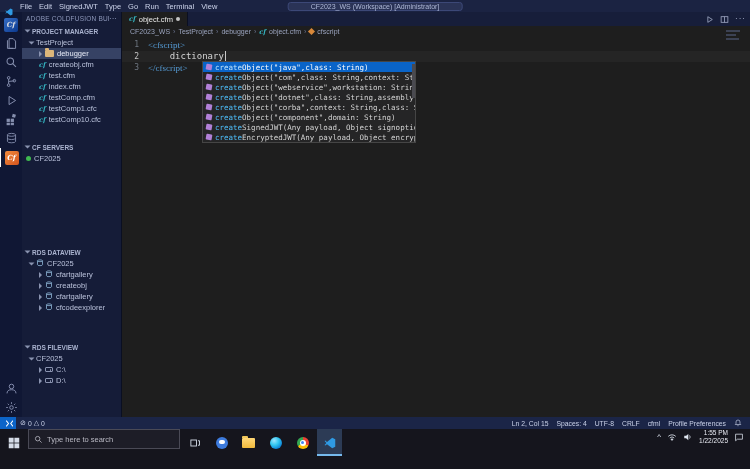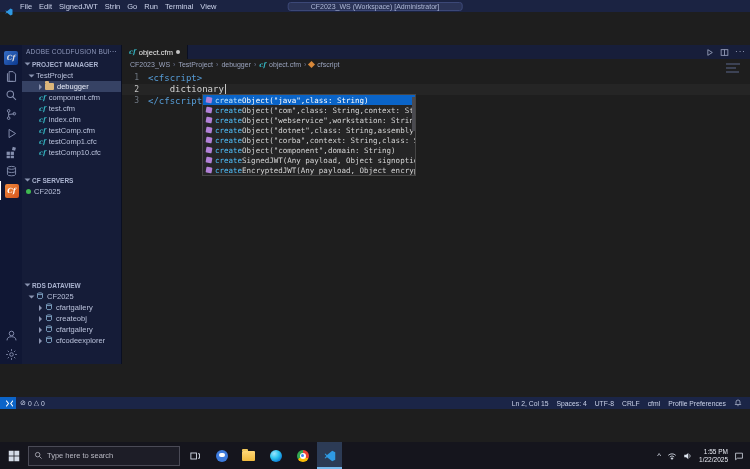--- a/index.html
+++ b/index.html
@@ -1,18 +1,18 @@
 <!DOCTYPE html>
 <html><head>
 <meta charset="utf-8">
 <style>
   * { margin:0; padding:0; box-sizing:border-box; }
   html,body { width:750px; height:469px; overflow:hidden; background:#000; }
   body { font-family:"Liberation Sans", sans-serif; }
-  .screen { position:relative; width:750px; height:469px; display:flex; flex-direction:column; background:#1e1e1e;gap:33px; }
+  .screen { position:relative; width:750px; height:469px; display:flex; flex-direction:column; background:#1e1e1e; }
 
   
   .titlebar { height:12px; background:#1b2342; display:flex; align-items:center; gap:7px; padding:0 5px; flex:none; position:relative; }
   .appicon { width:8px; height:8px; flex:none; }
   .menu { font-size:7.5px; color:#ccd3ea; white-space:nowrap; cursor:default; }
   .titlepill { position:absolute; left:50%; transform:translateX(-50%); background:#2a3356; border:1px solid #3c4877; border-radius:3px; color:#aeb8d6; font-size:7px; padding:0 22px; height:9px; line-height:8px; white-space:nowrap; }
 
   
   .main { flex:1; display:flex; min-height:0; }
 
@@ -56,21 +56,21 @@
   .tab-actions svg { width:9px; height:9px; }
   .tab-actions .more { font-size:8px; letter-spacing:1px; line-height:6px; }
   .breadcrumb { height:11px; display:flex; align-items:center; gap:3px; padding-left:8px; font-size:7px; color:#9aa3bd; flex:none; white-space:nowrap; }
   .breadcrumb .sep { color:#6b7490; font-size:7px; }
   .symico { width:5px; height:5px; background:#d8883a; transform:rotate(45deg); flex:none; }
   .code { flex:1; padding-top:2px; font-family:"DejaVu Sans Mono", monospace; font-size:9px; }
   .codeline { display:flex; align-items:center; height:11.5px; white-space:pre; }
   .codeline.cur { background:rgba(255,255,255,.035); }
   .lnum { width:26px; text-align:right; padding-right:9px; color:#6e7681; font-size:8px; flex:none; }
   .lnum.active { color:#c6c6c6; }
-  .tag { color:#569cd6; }
+  .tag { color:#569cd6;font-family:Liberation Serif, serif; }
   .plain { color:#d4d4d4; }
   .cursor { display:inline-block; width:1px; height:10px; background:#c8c8c8; margin-left:1px; }
   .minimap { position:absolute; right:2px; top:18px; width:22px; }
   .minimap div { height:2px; background:#3c4254; margin-bottom:2px; }
 
   
   .suggest { position:absolute; left:80px; top:49px; width:214px; background:#252526; border:1px solid #454545; z-index:5; font-family:"DejaVu Sans Mono", monospace; font-size:7.5px; }
   .sugrow { height:10px; display:flex; align-items:center; gap:3px; padding:0 3px; color:#d4d4d4; overflow:hidden; white-space:nowrap; }
   .sugrow.sel { background:#0a64c8; color:#fff; }
   .mico { width:6px; height:6px; background:#b180d7; transform:rotate(10deg); border-radius:1px; flex:none; }
@@ -79,21 +79,21 @@
   .sug-scroll { position:absolute; right:0; top:2px; width:3px; height:34px; background:#4a4a50; }
 
   
   .statusbar { height:12px; background:#1b2547; color:#c9d1e8; font-size:6.8px; display:flex; align-items:center; flex:none; }
   .sb-remote { width:16px; height:12px; background:#0c64c8; display:flex; align-items:center; justify-content:center; flex:none; }
   .sb-item { display:flex; align-items:center; gap:2px; padding:0 4px; white-space:nowrap; }
   .glyph { font-size:7px; }
   .sb-right { margin-left:auto; display:flex; align-items:center; padding-right:4px; }
 
   
-  .taskbar { height:27px; background:#15151d; display:flex; align-items:center; flex:none; }
+  .taskbar { height:40px; background:#15151d; display:flex; align-items:flex-start; flex:none; }
   .tb-start { width:28px; height:27px; display:flex; align-items:center; justify-content:center; }
   .tb-search { width:152px; height:20px; background:#1d1d27; border:1px solid #4a4a56; display:flex; align-items:center; gap:4px; padding:0 5px; color:#b9b9c3; font-size:7.5px; white-space:nowrap; }
   .tb-icon { width:25px; height:27px; display:flex; align-items:center; justify-content:center; margin-left:2px; }
   .tb-icon.active { background:#2c3b55; box-shadow:inset 0 -2px 0 #76b9ed; }
   .tb-spacer { flex:1; }
   .edge-ball { width:12px; height:12px; border-radius:50%; background:radial-gradient(circle at 35% 30%, #9be3ff, #30c6f0 40%, #0b7bd4 78%, #0a5fae); }
   .chrome-ball { width:12px; height:12px; border-radius:50%; background:conic-gradient(#ea4335 0 33%, #fbbc05 33% 66%, #34a853 66% 100%); position:relative; }
   .chrome-ball::before { content:""; position:absolute; left:3px; top:3px; width:6px; height:6px; border-radius:50%; background:#fff; }
   .chrome-ball::after { content:""; position:absolute; left:4.25px; top:4.25px; width:3.5px; height:3.5px; border-radius:50%; background:#4285f4; }
   .xfolder { width:13px; height:10px; background:linear-gradient(#ffd777,#f0b93c); border-radius:1px; position:relative; }
@@ -111,21 +111,21 @@
 
   <div class="titlebar">
     <span class="appicon">
       <svg viewBox="0 0 16 16">
           <polygon points="11,1 4,6.5 1.8,4.8 0.8,5.4 3.2,8 0.8,10.6 1.8,11.2 4,9.5 11,15 15,13 15,3" fill="#2f9ae3"></polygon>
         </svg>
     </span>
     <span class="menu">File</span>
     <span class="menu">Edit</span>
     <span class="menu">SignedJWT</span>
-    <span class="menu">Strin</span>
+    <span class="menu">Type</span>
     <span class="menu">Go</span>
     <span class="menu">Run</span>
     <span class="menu">Terminal</span>
     <span class="menu">View</span>
     <div class="titlepill">CF2023_WS (Workspace) [Administrator]</div>
   </div>
 
   <div class="main">
 
     <div class="activitybar">
@@ -212,21 +212,21 @@
         <span class="chev open"></span>
         <span class="label">TestProject</span>
       </div>
       <div class="trow lvl2 selected">
         <span class="chev"></span>
         <span class="folder"></span>
         <span class="label">debugger</span>
       </div>
       <div class="trow lvl2">
         <span class="cfmark">cf</span>
-        <span class="label">component.cfm</span>
+        <span class="label">createobj.cfm</span>
       </div>
       <div class="trow lvl2">
         <span class="cfmark">cf</span>
         <span class="label">test.cfm</span>
       </div>
       <div class="trow lvl2">
         <span class="cfmark">cf</span>
         <span class="label">index.cfm</span>
       </div>
       <div class="trow lvl2">

